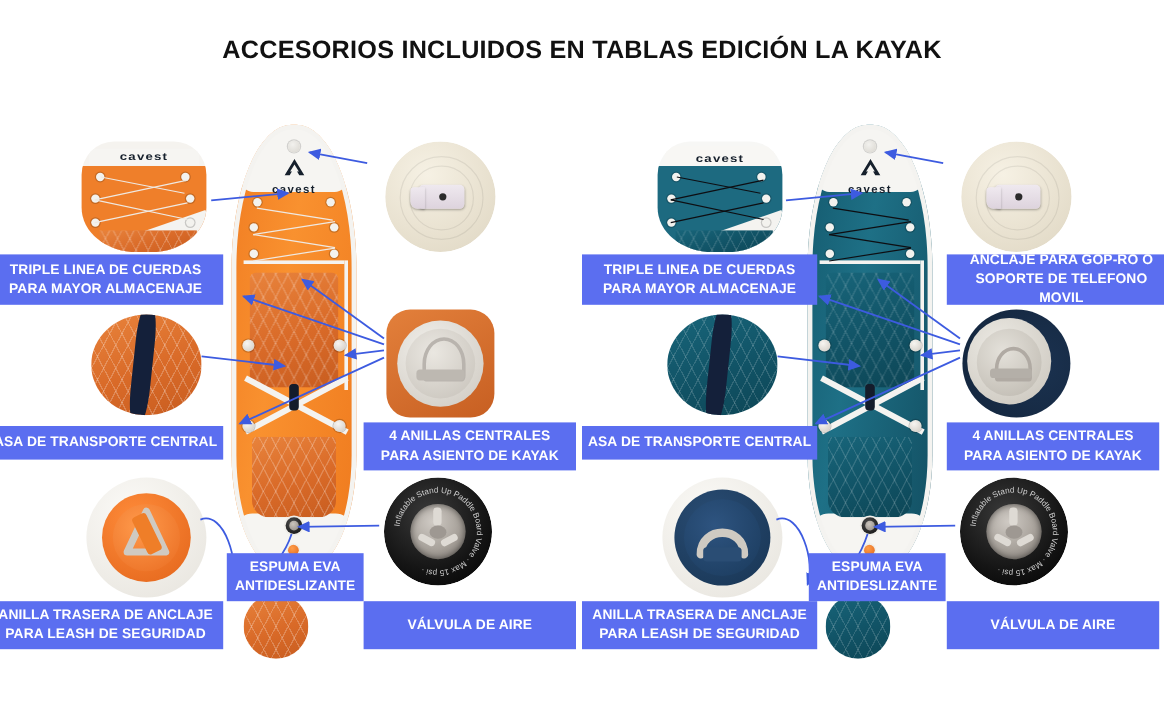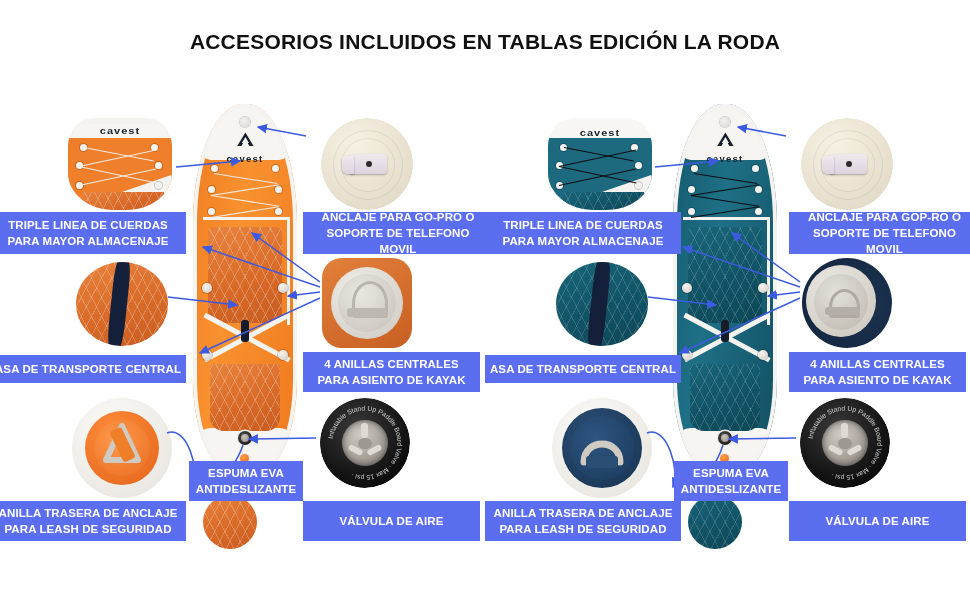--- a/index.html
+++ b/index.html
@@ -128,21 +128,21 @@
   }
   .cam-lens{position:absolute;width:10px;height:10px;border-radius:50%;
     background:radial-gradient(circle at 40% 34%,#f2f1ee,#d9d6cf);
     box-shadow:0 0 0 1px rgba(0,0,0,.15);}
 </style>
 </head>
 <body>
 
 <div class="stage">
 
-  <div class="title">ACCESORIOS INCLUIDOS EN TABLAS EDICIÓN LA RODA</div>
+  <div class="title">ACCESORIOS INCLUIDOS EN TABLAS EDICIÓN LA KAYAK</div>
 
   <svg class="arrows" viewBox="0 0 970 600">
     <defs>
       <marker id="ah" markerWidth="7" markerHeight="7" refX="6" refY="3.2" orient="auto">
         <path d="M0,0 L7,3.2 L0,6.4 z" fill="#3D5BE0"></path>
       </marker>
     </defs>
     <g stroke="#3D5BE0" stroke-width="1.5" fill="none" marker-end="url(#ah)">
 
       <line x1="176" y1="167" x2="240" y2="161"></line>
@@ -422,21 +422,20 @@
       <div class="valve-spoke" style="left:52%;top:54%;width:17%;height:7%;transform:rotate(-28deg);"></div>
       <div style="position:absolute;left:42%;top:44%;width:16%;height:13%;border-radius:50%;background:#9e9892;"></div>
     </div>
   </div>
 
   <div class="inset" style="left:688px;top:495px;width:54px;height:54px;">
     <div class="circ eva-teal"></div>
   </div>
 
   <div class="label" style="left:-10px;top:212px;width:196px;height:42px;">TRIPLE LINEA DE CUERDAS PARA MAYOR ALMACENAJE</div>
-  <div class="label" style="left:303px;top:212px;width:190px;height:42px;">ANCLAJE PARA GO-PRO O SOPORTE DE TELEFONO MOVIL</div>
   <div class="label" style="left:-10px;top:355px;width:196px;height:28px;">ASA DE TRANSPORTE CENTRAL</div>
   <div class="label" style="left:303px;top:352px;width:177px;height:40px;">4 ANILLAS CENTRALES PARA ASIENTO DE KAYAK</div>
   <div class="label" style="left:189px;top:461px;width:114px;height:40px;">ESPUMA EVA ANTIDESLIZANTE</div>
   <div class="label" style="left:-10px;top:501px;width:196px;height:40px;">ANILLA TRASERA DE ANCLAJE PARA LEASH DE SEGURIDAD</div>
   <div class="label" style="left:303px;top:501px;width:177px;height:40px;">VÁLVULA DE AIRE</div>
 
   <div class="label" style="left:485px;top:212px;width:196px;height:42px;">TRIPLE LINEA DE CUERDAS PARA MAYOR ALMACENAJE</div>
   <div class="label" style="left:789px;top:212px;width:191px;height:42px;">ANCLAJE PARA GOP-RO O SOPORTE DE TELEFONO MOVIL</div>
   <div class="label" style="left:485px;top:355px;width:196px;height:28px;">ASA DE TRANSPORTE CENTRAL</div>
   <div class="label" style="left:789px;top:352px;width:177px;height:40px;">4 ANILLAS CENTRALES PARA ASIENTO DE KAYAK</div>

